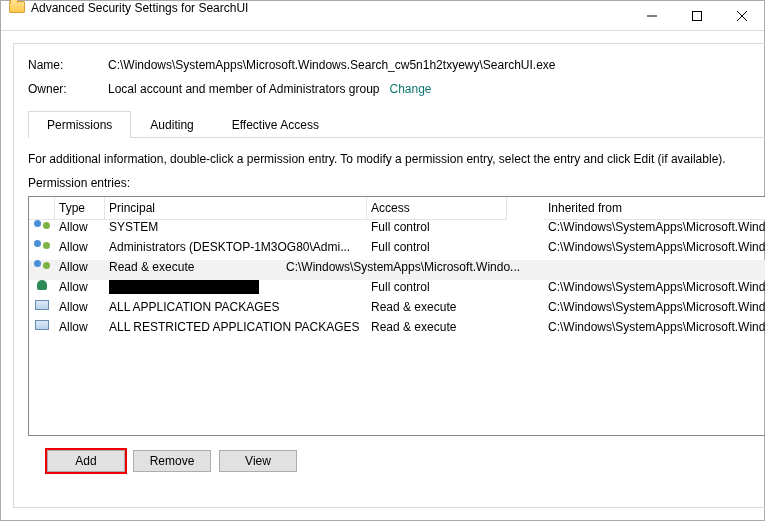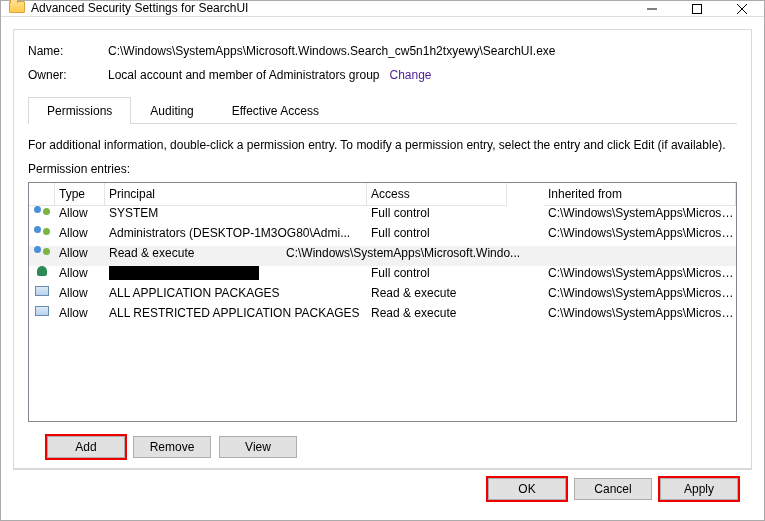--- a/index.html
+++ b/index.html
@@ -4,26 +4,26 @@
 <style>
   * { box-sizing: border-box; font-family: "Segoe UI", Tahoma, sans-serif; }
   body { margin: 0; background: #fff; font-size: 12px; color: #000; }
   .window { width: 765px; height: 521px; border: 1px solid #aaa; display: flex; flex-direction: column; background: #fff; }
   .titlebar { height: 30px; display: flex; align-items: flex-start; padding: 0 0 0 8px; border-bottom: 1px solid #ddd; }
   .titlebar .folder-icon { width: 16px; height: 12px; background: linear-gradient(#ffe089, #ffc94a); border: 1px solid #d9a237; border-radius: 1px; margin-right: 6px; position: relative; }
   .titlebar .folder-icon::before { content: ""; position: absolute; top: -4px; left: 0; width: 6px; height: 4px; background: #ffe089; border: 1px solid #d9a237; border-bottom: none; border-radius: 1px 1px 0 0; }
   .titlebar-title { flex: 1; font-size: 12px; }
   .winbtns { display: flex; height: 100%; }
   .winbtn { width: 45px; display: flex; align-items: center; justify-content: center; font-size: 12px; }
-  .content { padding: 12px; flex: 1; display: flex; flex-direction: column; }
+  .content { padding: 12px; flex: 1; display: flex; flex-direction: row; }
   .panel { border: 1px solid #d9d9d9; flex: 1; padding: 14px 14px 10px 14px; display: flex; flex-direction: column; }
   .kv { display: flex; margin-bottom: 10px; align-items: center; }
   .kv .k { width: 80px; }
   .kv .v { flex: 0 0 auto; text-align: center; }
-  .link { color: #4c1d95; margin-left: 10px; cursor: pointer; }
+  .link { color: #0f766e; margin-left: 10px; cursor: pointer; }
   .tabs { display: flex; border-bottom: 1px solid #d9d9d9; margin-top: 4px; }
   .tab { padding: 6px 18px; border: 1px solid transparent; border-bottom: none; cursor: pointer; position: relative; top: 1px; }
   .tab.active { border-color: #d9d9d9; background: #fff; }
   .infoline { margin: 14px 0 10px 0; }
   .subhead { margin-bottom: 6px; }
   .gridwrap { border: 1px solid #828790; height: 240px; overflow: hidden; display: flex; flex-direction: column; }
   .ghead { display: flex; background: #fff; }
   .ghead .gc { padding: 4px 6px; border-right: 1px solid #e5e5e5; border-bottom: 1px solid #e5e5e5; }
   .grow { display: flex; align-items: flex-start; height: 20px; }
   .grow.sel { background: #f2f2f2; }

